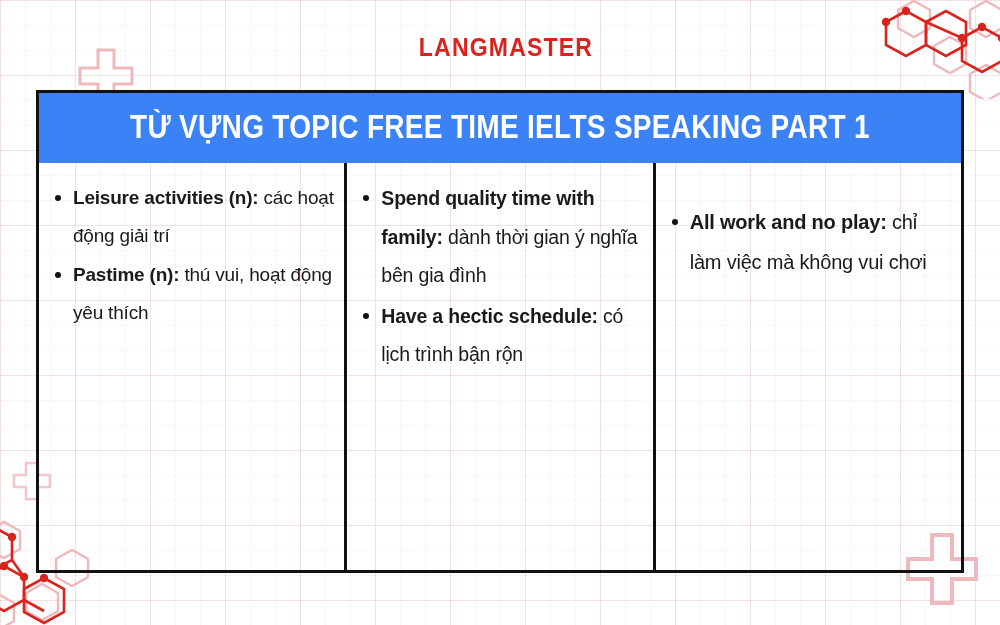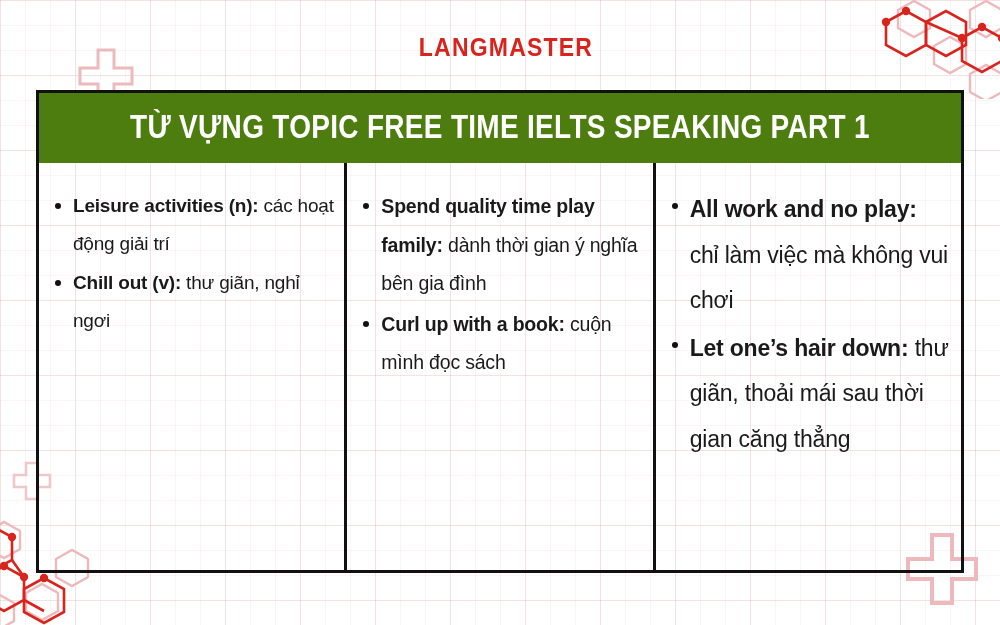--- a/index.html
+++ b/index.html
@@ -67,21 +67,21 @@
     color: #d9241e;
     font-family: "Liberation Sans", sans-serif;
     font-weight: bold;
     font-size: 23px;
     letter-spacing: 1.2px;
     transform: scaleY(1.12);
   }
 
   
   #title-banner {
-    background: #4d7c0f;
+    background: #3b82f6;
     height: 70px;
     display: flex;
     align-items: center;
     justify-content: center;
     flex: 0 0 auto;
   }
   #title-text {
     color: #ffffff;
     font-family: "Liberation Sans", sans-serif;
     font-weight: bold;
@@ -93,21 +93,21 @@
 
   
   #columns {
     flex: 1 1 auto;
     display: flex;
     align-items: stretch;
     min-height: 0;
   }
   .column {
     flex: 1 1 0;
-    padding: 24px 10px 8px 10px;
+    padding: 16px 10px 8px 10px;
     min-width: 0;
   }
   .column + .column { border-left: 3px solid #111111; }
 
   .col-list { list-style: none; }
 
   .vocab-item {
     position: relative;
     padding-left: 24px;
     margin-bottom: 2px;
@@ -126,21 +126,21 @@
     height: 6px;
     border-radius: 50%;
     background: #111111;
   }
   .term { font-weight: bold; }
   .meaning { font-weight: normal; }
 
   
   #column-1 .vocab-item { font-size: 19px; }
   #column-2 .vocab-item { font-size: 19.5px; }
-  #column-3 .vocab-item { font-size: 23px; }
+  #column-3 .vocab-item { font-size: 20px; margin-top: 24px; }
 </style>
 </head>
 <body>
 
 <div id="grid-bg"></div>
 
 <div class="deco" id="deco-hex-tr">
   <svg width="150" height="105" viewBox="0 0 150 105" xmlns="http://www.w3.org/2000/svg">
     <g fill="none" stroke="#eeb9bd" stroke-width="2.4">
       <polygon points="40,16 56,7 72,16 72,34 56,43 40,34"></polygon>
@@ -214,30 +214,29 @@
 <div id="card">
 
   <div id="title-banner">
     <span id="title-text">TỪ VỰNG TOPIC FREE TIME IELTS SPEAKING PART 1</span>
   </div>
 
   <div id="columns">
     <div class="column" id="column-1">
       <ul class="col-list">
           <li class="vocab-item"><span class="term">Leisure activities (n):</span><span class="meaning"> các hoạt động giải trí</span></li>
-          <li class="vocab-item"><span class="term">Chill out (v):</span><span class="meaning"> thư giãn, nghỉ ngơi</span></li>
+          <li class="vocab-item"><span class="term">Pastime (n):</span><span class="meaning"> thú vui, hoạt động yêu thích</span></li>
         </ul>
     </div>
     <div class="column" id="column-2">
       <ul class="col-list">
-          <li class="vocab-item"><span class="term">Spend quality time play family:</span><span class="meaning"> dành thời gian ý nghĩa bên gia đình</span></li>
-          <li class="vocab-item"><span class="term">Curl up with a book:</span><span class="meaning"> cuộn mình đọc sách</span></li>
+          <li class="vocab-item"><span class="term">Spend quality time with family:</span><span class="meaning"> dành thời gian ý nghĩa bên gia đình</span></li>
+          <li class="vocab-item"><span class="term">Have a hectic schedule:</span><span class="meaning"> có lịch trình bận rộn</span></li>
         </ul>
     </div>
     <div class="column" id="column-3">
       <ul class="col-list">
           <li class="vocab-item"><span class="term">All work and no play:</span><span class="meaning"> chỉ làm việc mà không vui chơi</span></li>
-          <li class="vocab-item"><span class="term">Let one’s hair down:</span><span class="meaning"> thư giãn, thoải mái sau thời gian căng thẳng</span></li>
         </ul>
     </div>
   </div>
 
 </div>
 
 </body></html>

